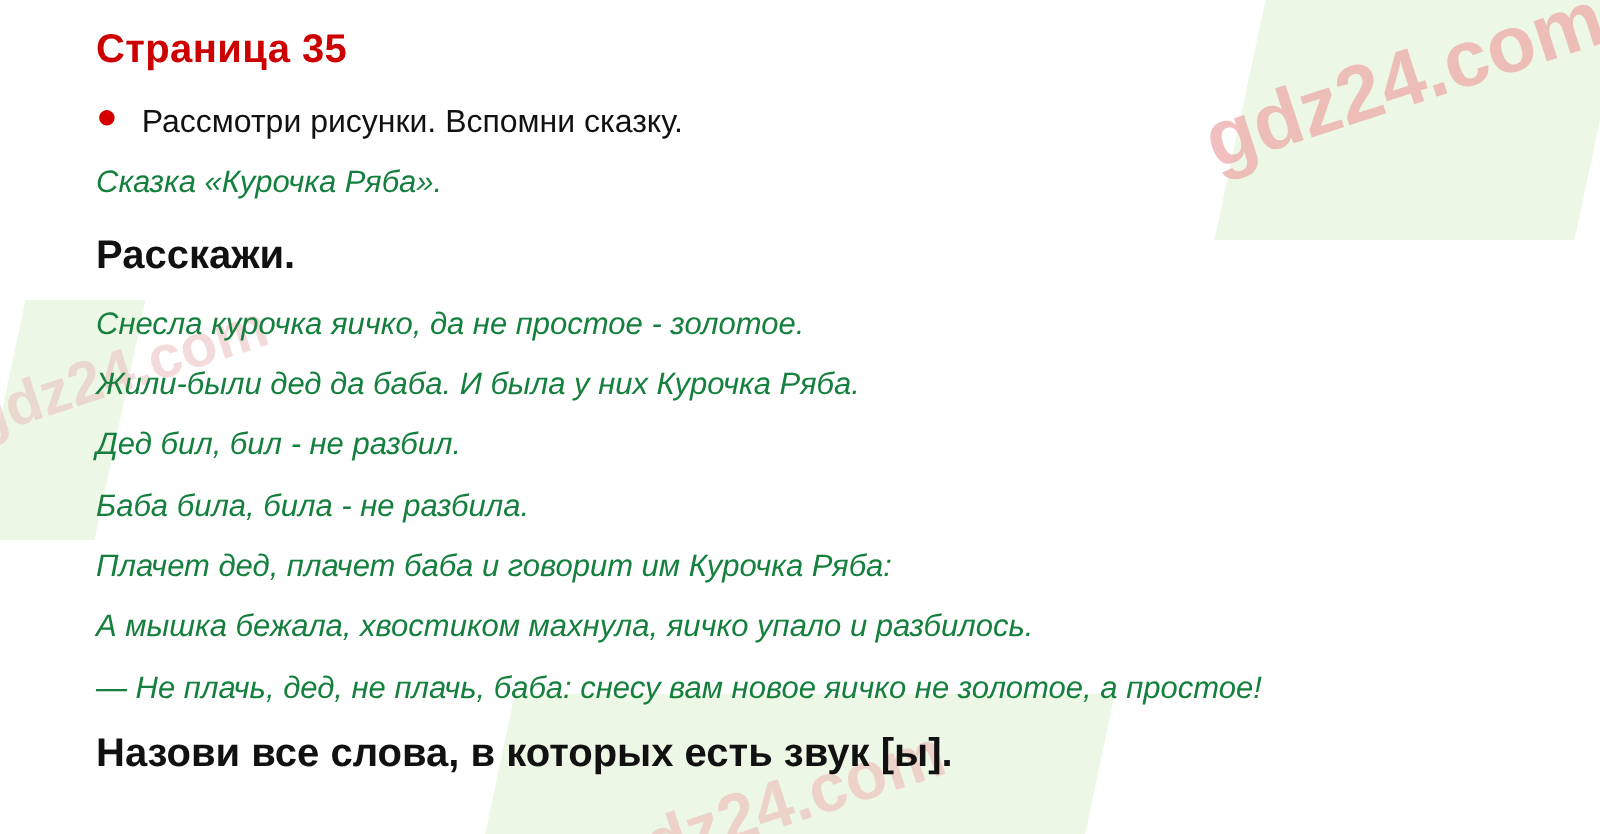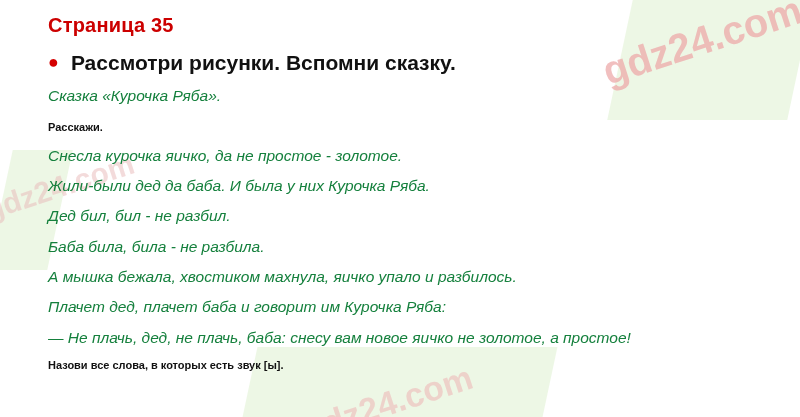--- a/index.html
+++ b/index.html
@@ -37,38 +37,38 @@
   .bullet {
     color: #d40000;
     font-size: 18px;
     line-height: 1;
     margin-right: 12px;
     position: relative;
     top: -2px;
   }
   .task-text {
     color: #111111;
-    font-weight: bold;
-    font-size: 21px;
+    font-weight: normal;
+    font-size: 16px;
   }
   .p {
     color: #15803d;
     font-size: 15.5px;
     font-style: italic;
     margin: 0 0 12.5px 0;
     line-height: 1.15;
   }
   .p.first {
     margin-bottom: 16px;
   }
   .bold-head {
     color: #111111;
     font-weight: bold;
     font-style: normal;
-    font-size: 11px;
+    font-size: 20px;
     margin: 0 0 14px 0;
   }
   .bold-head.second {
     margin-top: 2px;
     margin-bottom: 13px;
   }
   .last {
     margin-bottom: 0;
   }
   
@@ -138,20 +138,20 @@
   </div>
 
   <p class="p first">Сказка «Курочка Ряба».</p>
 
   <p class="bold-head">Расскажи.</p>
 
   <p class="p">Снесла курочка яичко, да не простое - золотое.</p>
   <p class="p">Жили-были дед да баба. И была у них Курочка Ряба.</p>
   <p class="p">Дед бил, бил - не разбил.</p>
   <p class="p">Баба била, била - не разбила.</p>
+  <p class="p">Плачет дед, плачет баба и говорит им Курочка Ряба:</p>
   <p class="p">А мышка бежала, хвостиком махнула, яичко упало и разбилось.</p>
-  <p class="p">Плачет дед, плачет баба и говорит им Курочка Ряба:</p>
   <p class="p">— Не плачь, дед, не плачь, баба: снесу вам новое яичко не золотое, а простое!</p>
 
   <p class="bold-head second">Назови все слова, в которых есть звук [ы].</p>
 
 
 </div>
 
 </body></html>

